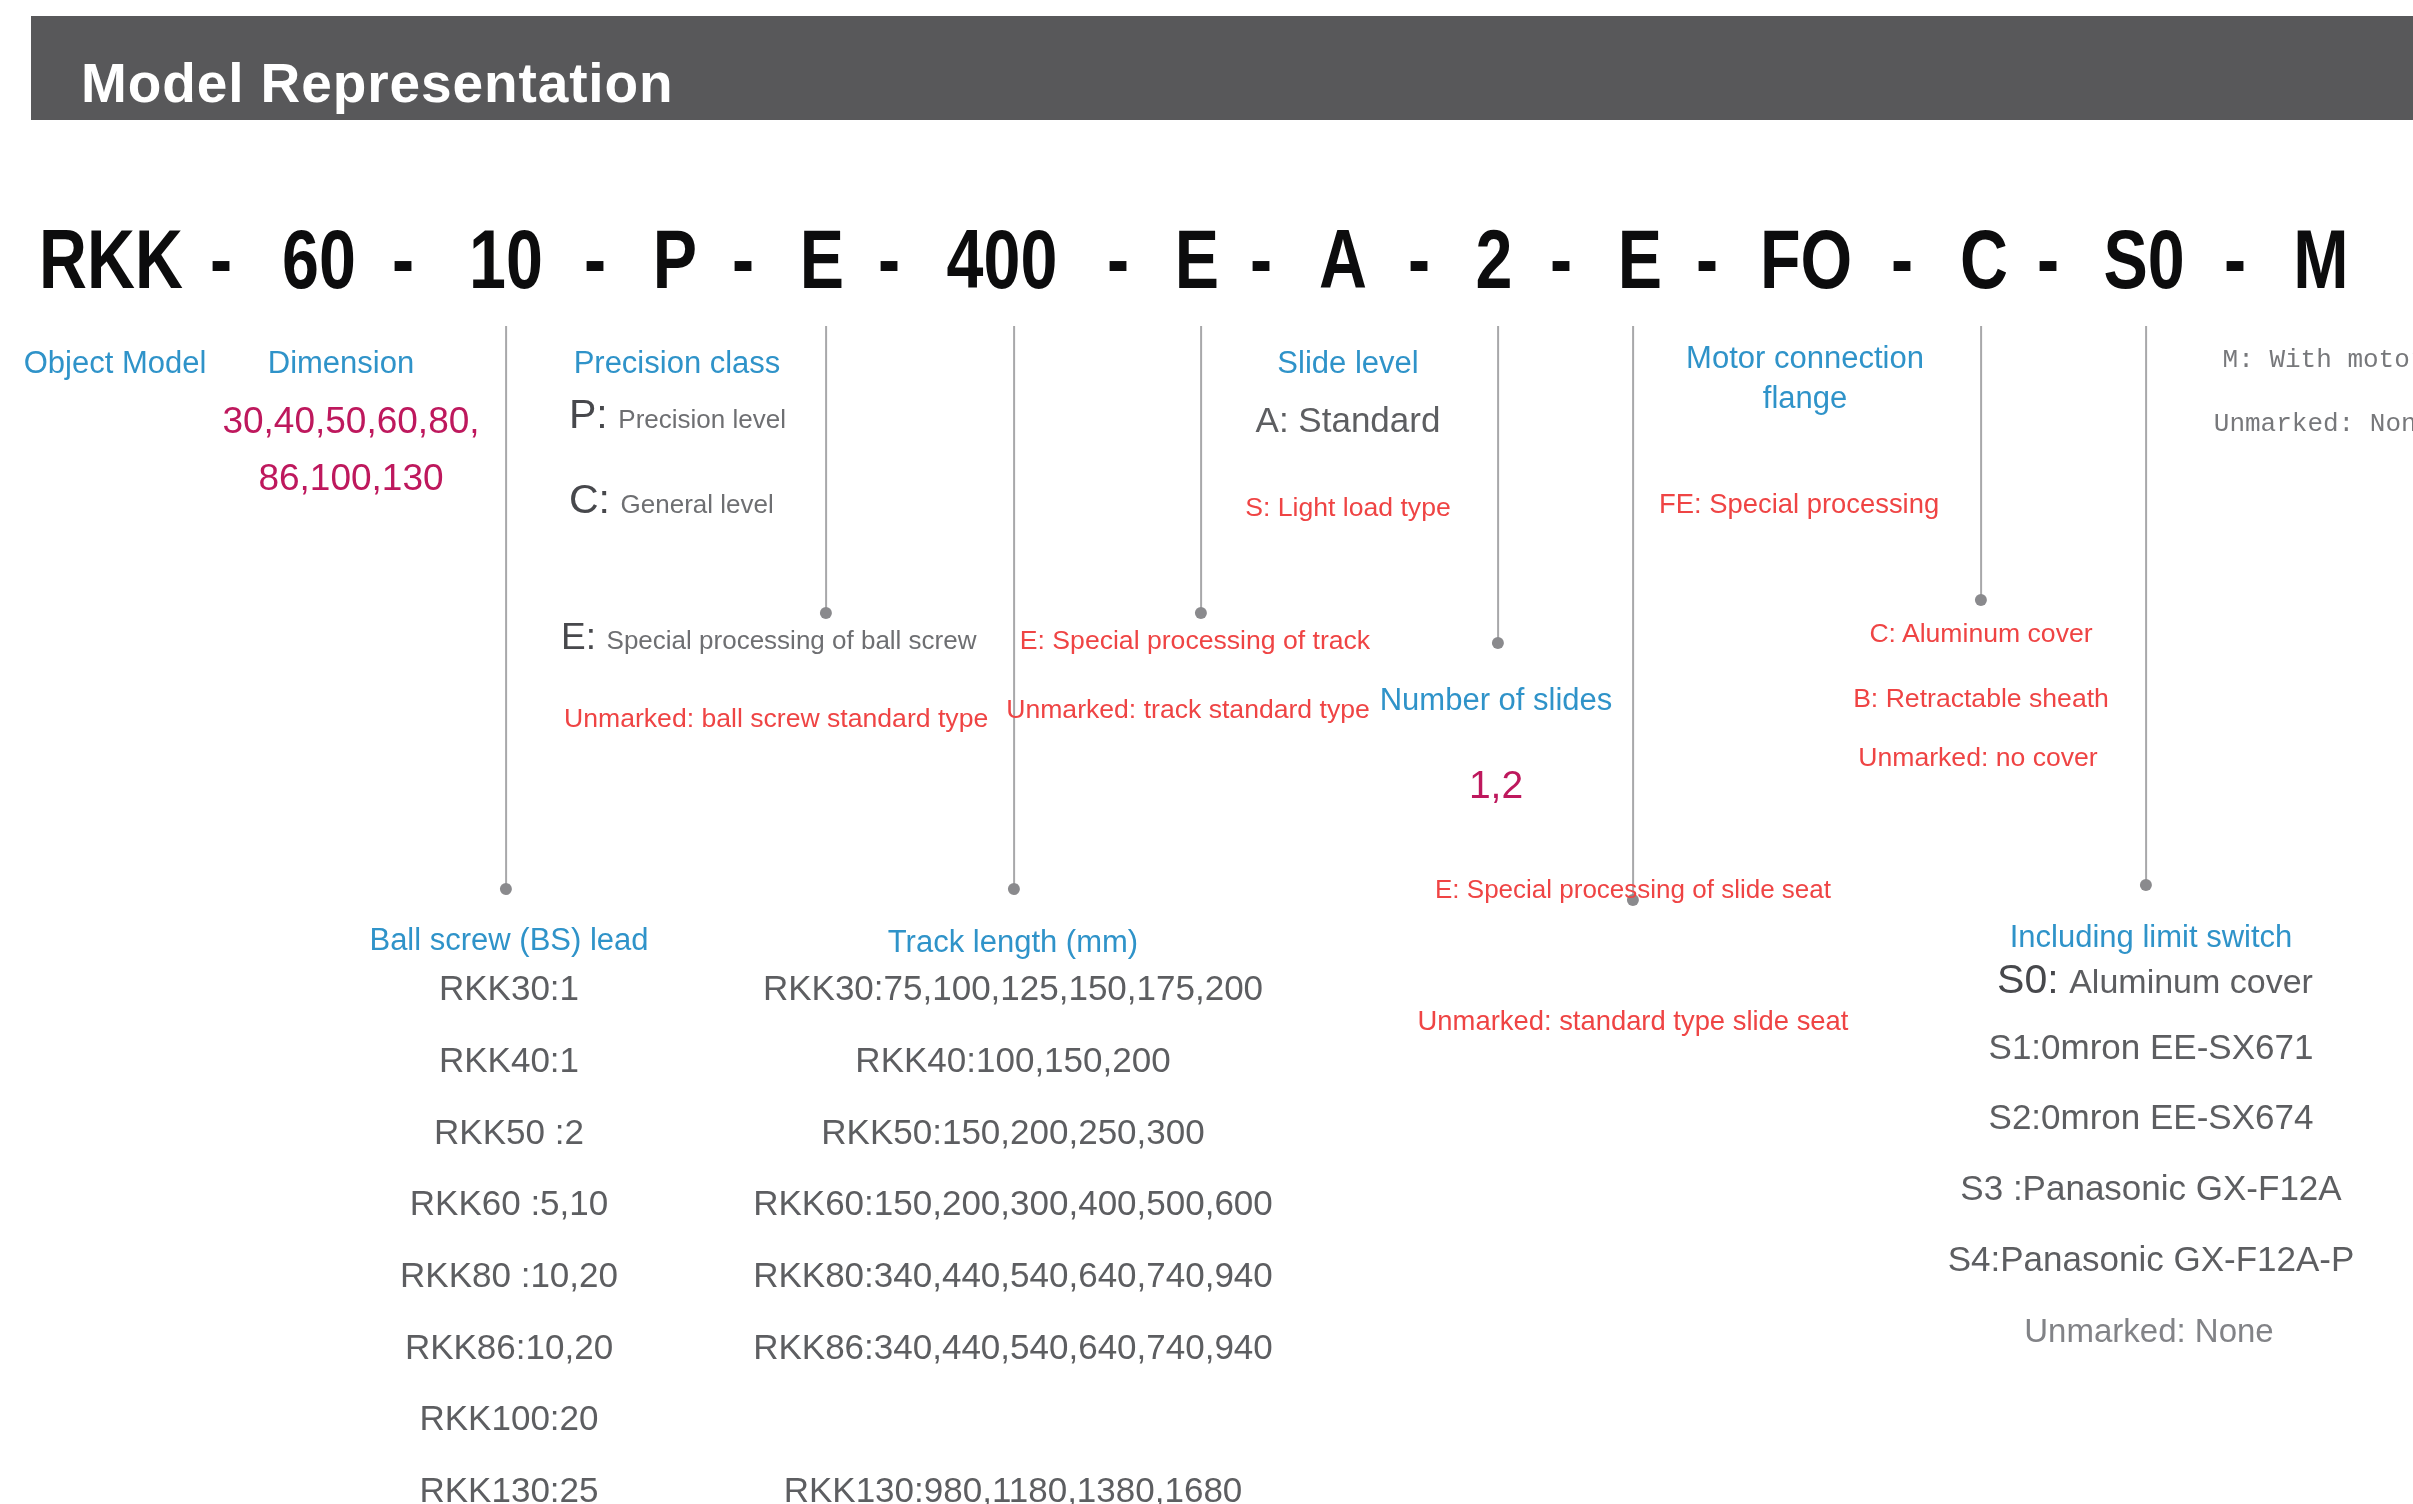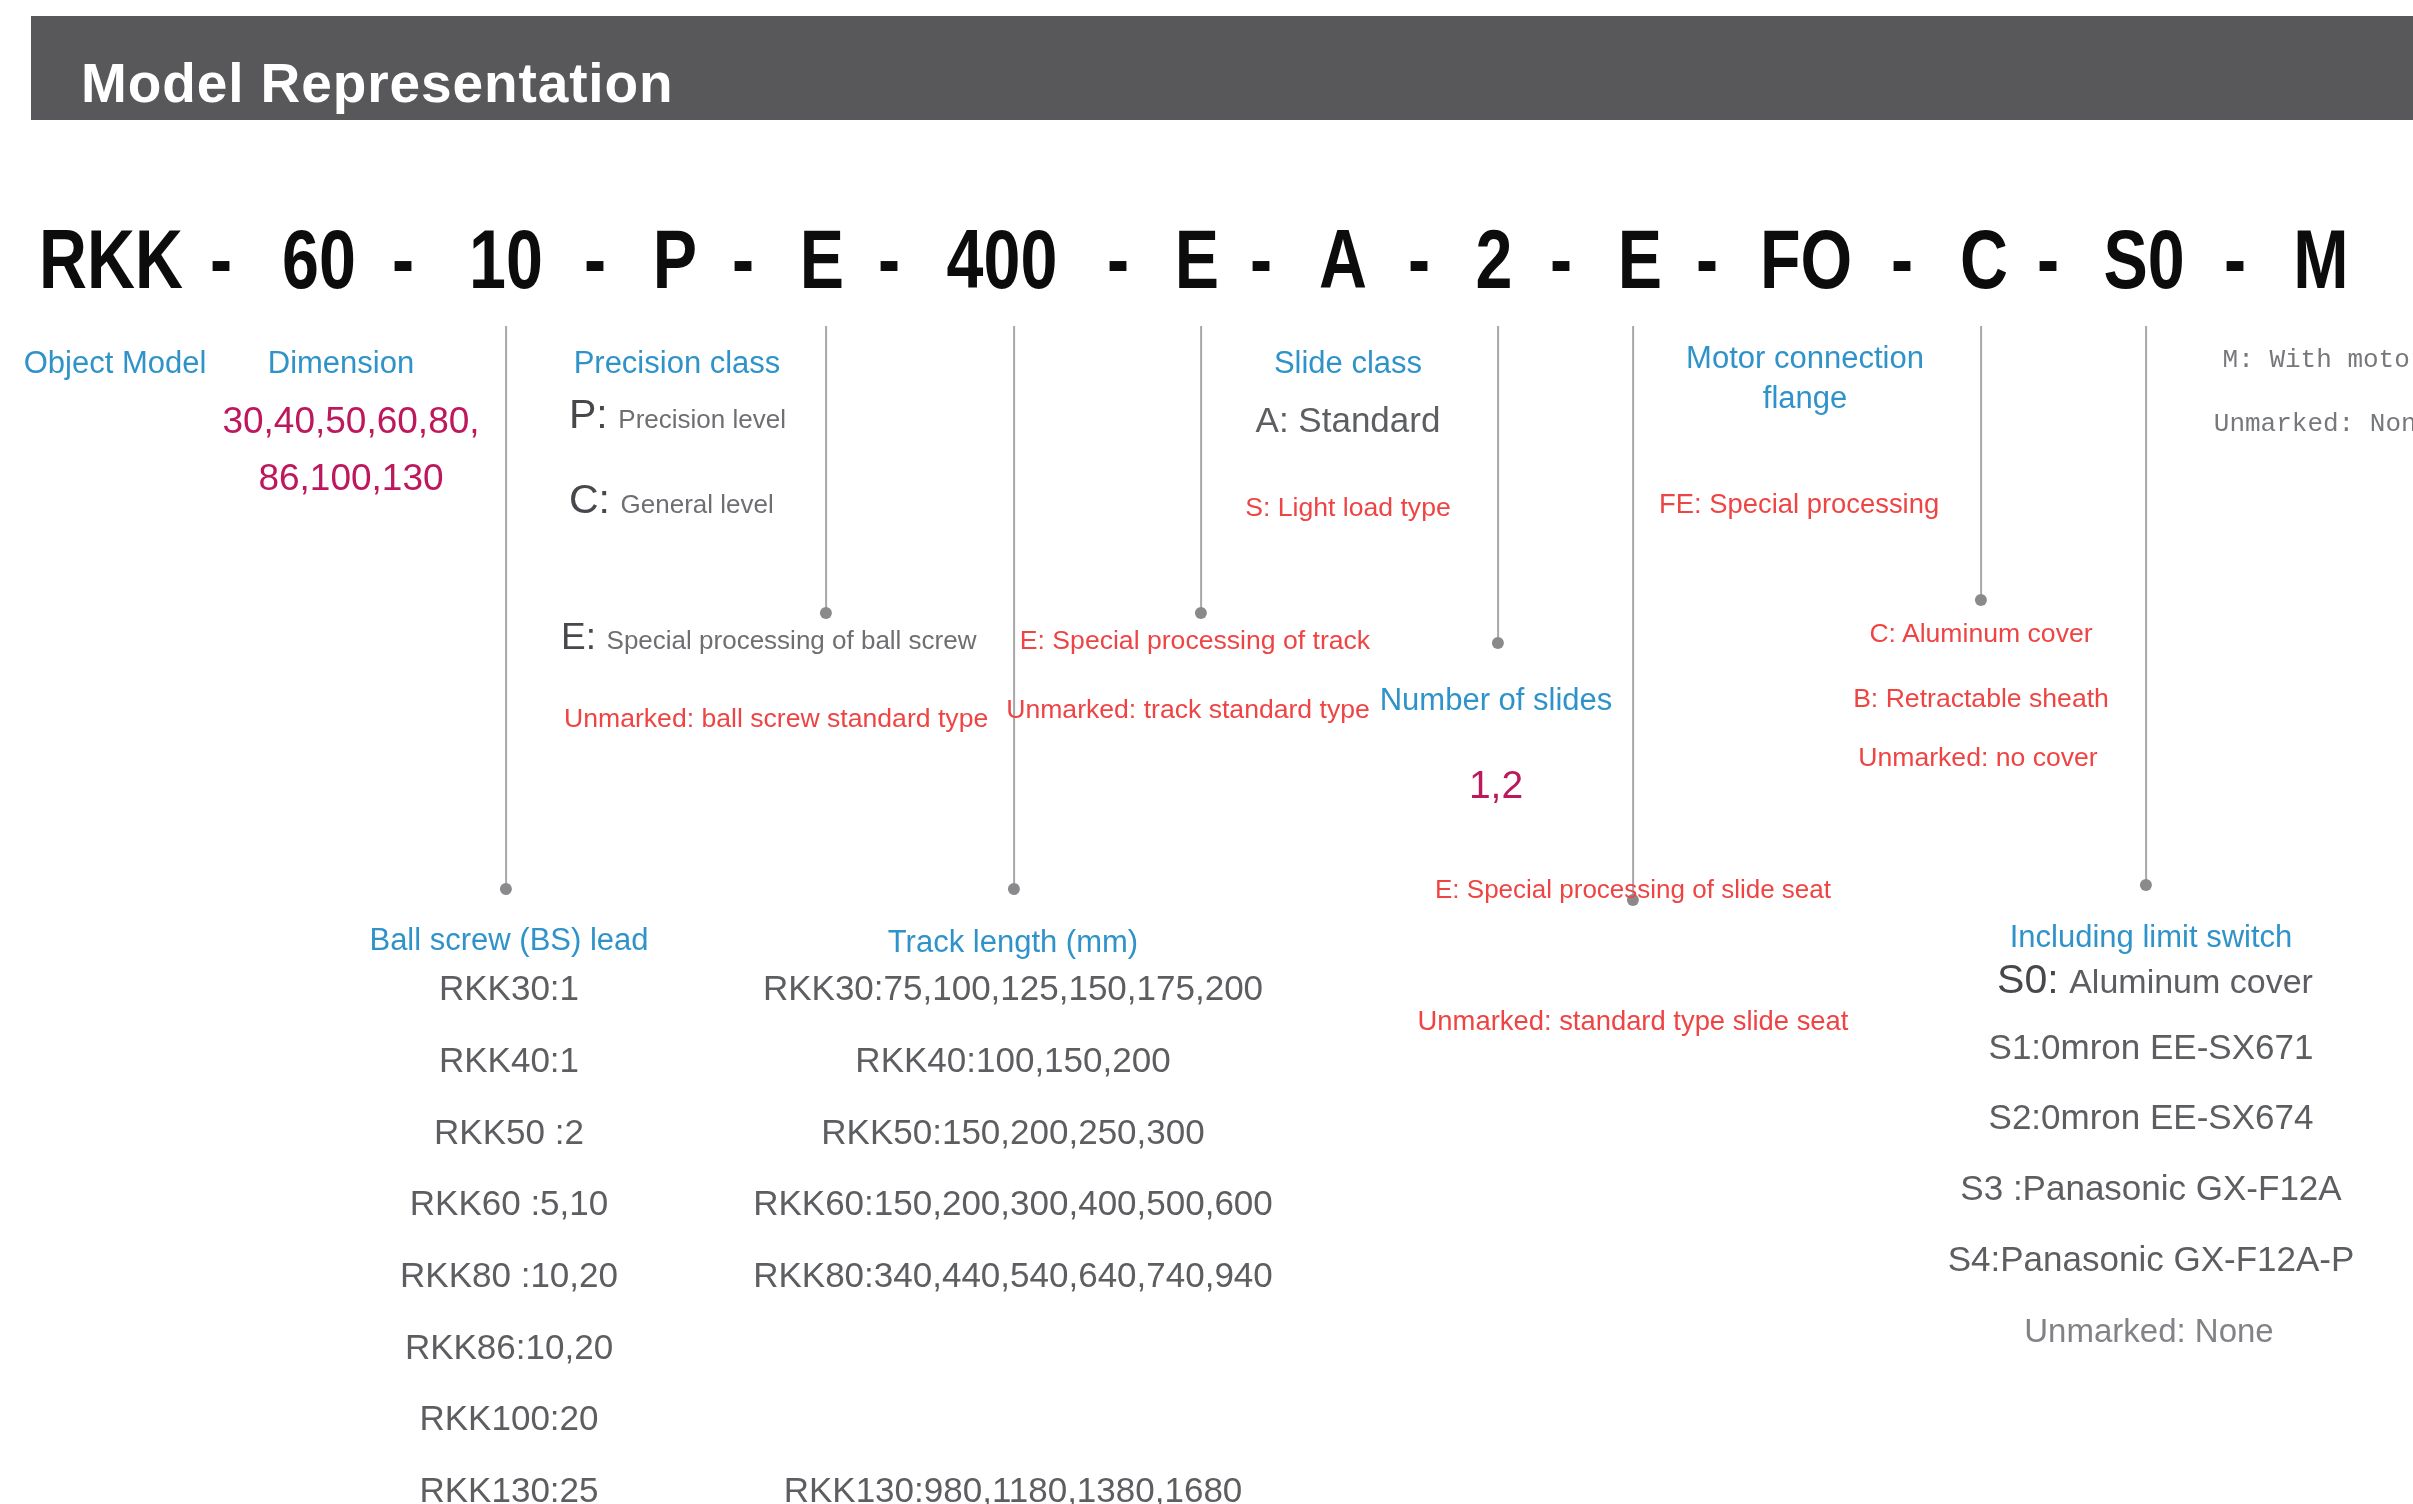--- a/index.html
+++ b/index.html
@@ -82,21 +82,21 @@
   <div class="leader" style="left:1014px;top:326px;height:563px"></div>
   <div class="leader" style="left:1201px;top:326px;height:287px"></div>
   <div class="leader" style="left:1498px;top:326px;height:317px"></div>
   <div class="leader" style="left:1633px;top:326px;height:574px"></div>
   <div class="leader" style="left:1981px;top:326px;height:274px"></div>
   <div class="leader" style="left:2146px;top:326px;height:559px"></div>
 
   <div class="bhead" style="left:115px;top:343px">Object Model</div>
   <div class="bhead" style="left:341px;top:343px">Dimension</div>
   <div class="bhead" style="left:677px;top:343px">Precision class</div>
-  <div class="bhead" style="left:1348px;top:343px">Slide class</div>
+  <div class="bhead" style="left:1348px;top:343px">Slide level</div>
   <div class="bhead wrap" style="left:1805px;top:338px">Motor connection flange</div>
   <div class="bhead" style="left:1496px;top:680px">Number of slides</div>
 
   <div class="txt num ctr" style="left:351px;top:400px">30,40,50,60,80,</div>
   <div class="txt num ctr" style="left:351px;top:457px">86,100,130</div>
 
   <div class="prefrow" style="left:569px;top:391px">
     <span class="pcode">P:</span>
     <span class="pdesc">Precision level</span>
   </div>
@@ -140,20 +140,21 @@
   <div class="txt rows40 ctr" style="left:509px;top:1327px">RKK86:10,20</div>
   <div class="txt rows40 ctr" style="left:509px;top:1398px">RKK100:20</div>
   <div class="txt rows40 ctr" style="left:509px;top:1470px">RKK130:25</div>
 
   <div class="bhead" style="left:1013px;top:922px">Track length (mm)</div>
   <div class="txt rows39 ctr" style="left:1013px;top:968px">RKK30:75,100,125,150,175,200</div>
   <div class="txt rows39 ctr" style="left:1013px;top:1040px">RKK40:100,150,200</div>
   <div class="txt rows39 ctr" style="left:1013px;top:1112px">RKK50:150,200,250,300</div>
   <div class="txt rows39 ctr" style="left:1013px;top:1183px">RKK60:150,200,300,400,500,600</div>
   <div class="txt rows39 ctr" style="left:1013px;top:1255px">RKK80:340,440,540,640,740,940</div>
+  <div class="txt rows39 ctr" style="left:1013px;top:1327px">RKK86:340,440,540,640,740,940</div>
   <div class="txt rows39 ctr" style="left:1013px;top:1470px">RKK130:980,1180,1380,1680</div>
 
   <div class="bhead" style="left:2151px;top:917px">Including limit switch</div>
   <div class="prefrow s0 ctrflex" style="left:2155px;top:956px">
     <span class="pcode">S0:</span>
     <span class="pdesc">Aluminum cover</span>
   </div>
   <div class="txt rows40 ctr" style="left:2151px;top:1027px">S1:0mron EE-SX671</div>
   <div class="txt rows40 ctr" style="left:2151px;top:1097px">S2:0mron EE-SX674</div>
   <div class="txt rows40 ctr" style="left:2151px;top:1168px">S3 :Panasonic GX-F12A</div>

